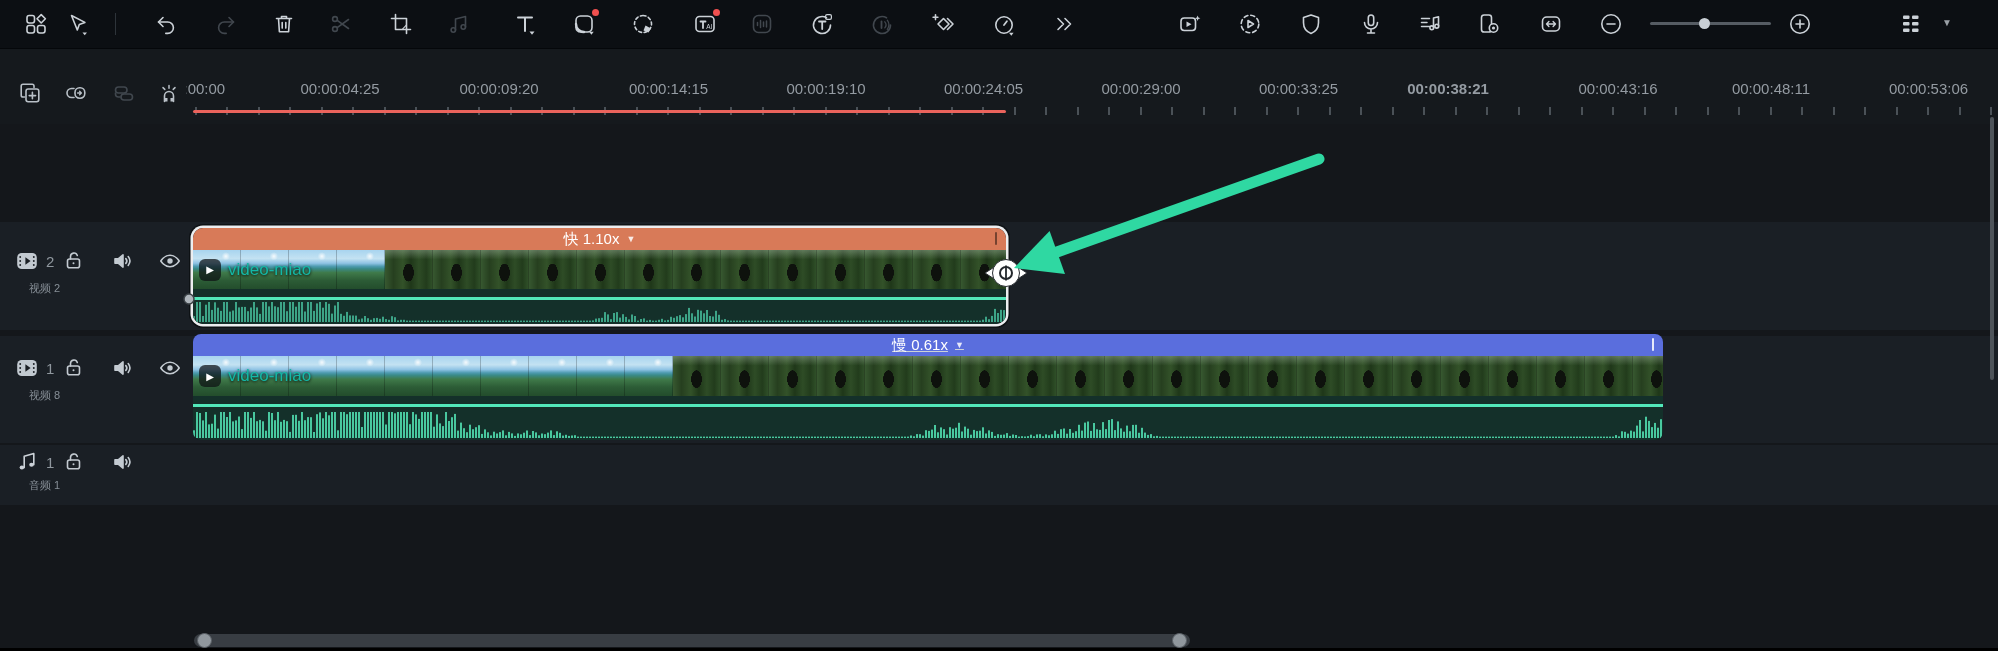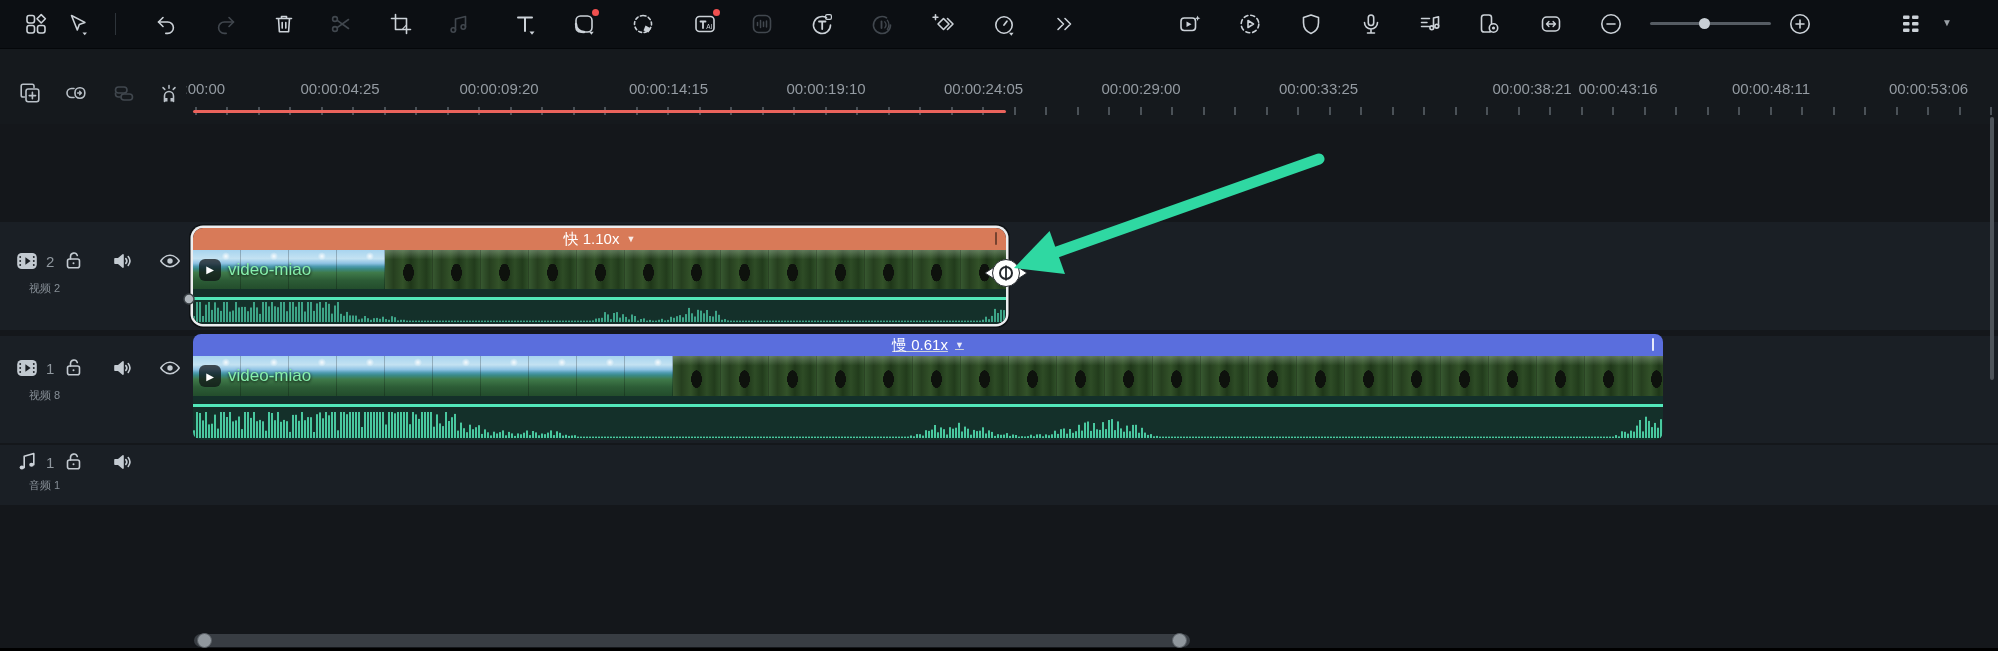--- a/index.html
+++ b/index.html
@@ -47,21 +47,21 @@
   .thumb.beach{background:
     radial-gradient(circle 6px at 70% 16%,rgba(255,255,255,.85),rgba(255,255,255,0) 70%),
     linear-gradient(180deg,#a8d4ef 0%,#c3e2f2 22%,#8fc3e4 34%,#4e9bb0 42%,#3a8a88 48%,#3f7a4a 58%,#2c5c36 78%,#234d2c 100%);}
   .thumb.forest{background:
     radial-gradient(ellipse 9px 15px at 50% 58%,#0e120d 58%,rgba(0,0,0,0) 60%),
     linear-gradient(180deg,rgba(214,233,214,.30) 0%,rgba(214,233,214,0) 24%,rgba(0,0,0,0) 100%),
     linear-gradient(90deg,#375830 0%,#263f1f 18%,#335229 38%,#1f3719 55%,#2e4c26 72%,#223c1c 88%,#2f4f28 100%);}
   .clip-namebar{position:absolute;left:6px;display:flex;align-items:center;gap:7px;pointer-events:none;}
   .playbtn{width:22px;height:22px;border-radius:6px;background:rgba(14,17,20,.72);color:#fff;
            display:flex;align-items:center;justify-content:center;font-size:10px;}
-  .clip-name{font-size:17px;color:#86efac;text-shadow:0 1px 3px rgba(0,0,0,.95);}
+  .clip-name{font-size:17px;color:#14b8a6;text-shadow:0 1px 3px rgba(0,0,0,.95);}
   .audio{position:relative;background:#14302a;}
   .audio-line{position:absolute;left:0;right:0;top:8px;height:2.5px;background:var(--accent,#52e8ba);}
   .audio svg{position:absolute;left:0;bottom:2px;display:block;}
   
   #overlay{position:absolute;left:0;top:0;width:1998px;height:651px;pointer-events:none;}
   #hscroll{position:absolute;left:194px;top:634px;width:996px;height:13px;border-radius:7px;background:#383d43;}
   .hknob{position:absolute;top:-1px;width:15px;height:15px;border-radius:50%;background:#90979d;border:1px solid #5a6066;box-sizing:border-box;}
   #vscroll{position:absolute;left:1990px;top:117px;width:4px;height:263px;border-radius:2px;background:#4e545a;}
   #footer-bar{position:absolute;left:0;top:648px;width:1998px;height:3px;background:#000;}
 </style>
@@ -296,22 +296,22 @@
         </span>
       </div>
     <div id="ruler-labels">
         <span class="ruler-label" style="left: 10px;">00:00:00</span>
         <span class="ruler-label" style="left: 154px;">00:00:04:25</span>
         <span class="ruler-label" style="left: 313px;">00:00:09:20</span>
         <span class="ruler-label" style="left: 482.5px;">00:00:14:15</span>
         <span class="ruler-label" style="left: 640px;">00:00:19:10</span>
         <span class="ruler-label" style="left: 797.5px;">00:00:24:05</span>
         <span class="ruler-label" style="left: 955px;">00:00:29:00</span>
-        <span class="ruler-label" style="left: 1112.5px; margin-left: 20px;">00:00:33:25</span>
-        <span class="ruler-label" style="left: 1346px;">00:00:38:21</span>
+        <span class="ruler-label" style="left: 1112.5px;">00:00:33:25</span>
+        <span class="ruler-label" style="left: 1262px; font-weight: bold;">00:00:38:21</span>
         <span class="ruler-label" style="left: 1432px;">00:00:43:16</span>
         <span class="ruler-label" style="left: 1585px;">00:00:48:11</span>
         <span class="ruler-label" style="left: 1742.5px;">00:00:53:06</span>
       </div>
     <div id="ticks"></div>
     <div id="range-line"></div>
   </div>
 
   <div id="timeline">
       <div class="trackband" style="top: 98px; height: 108px;">

